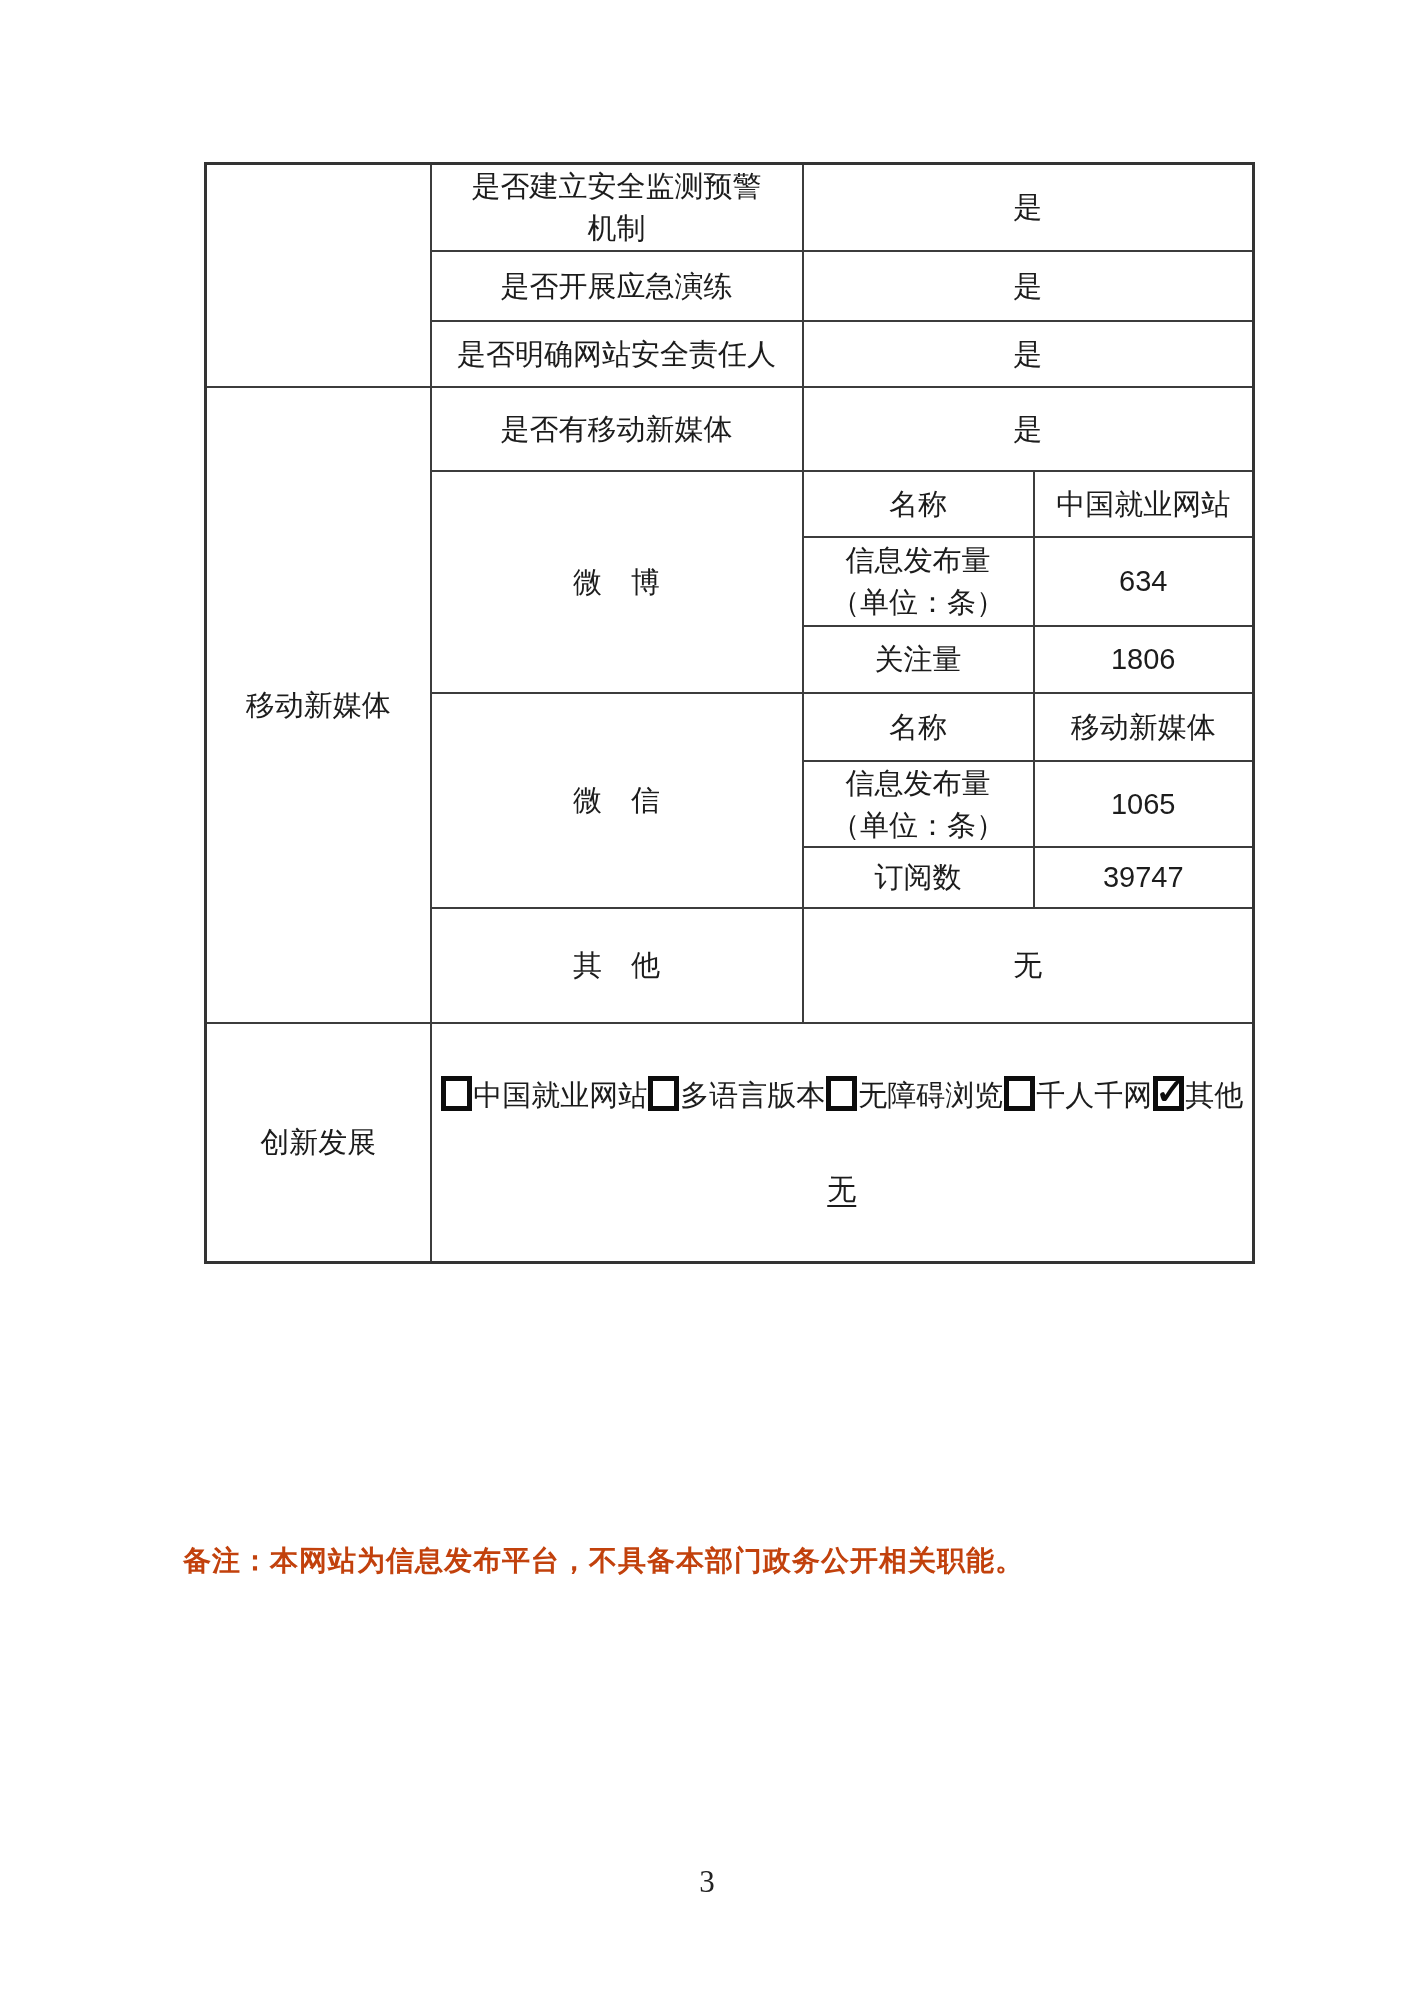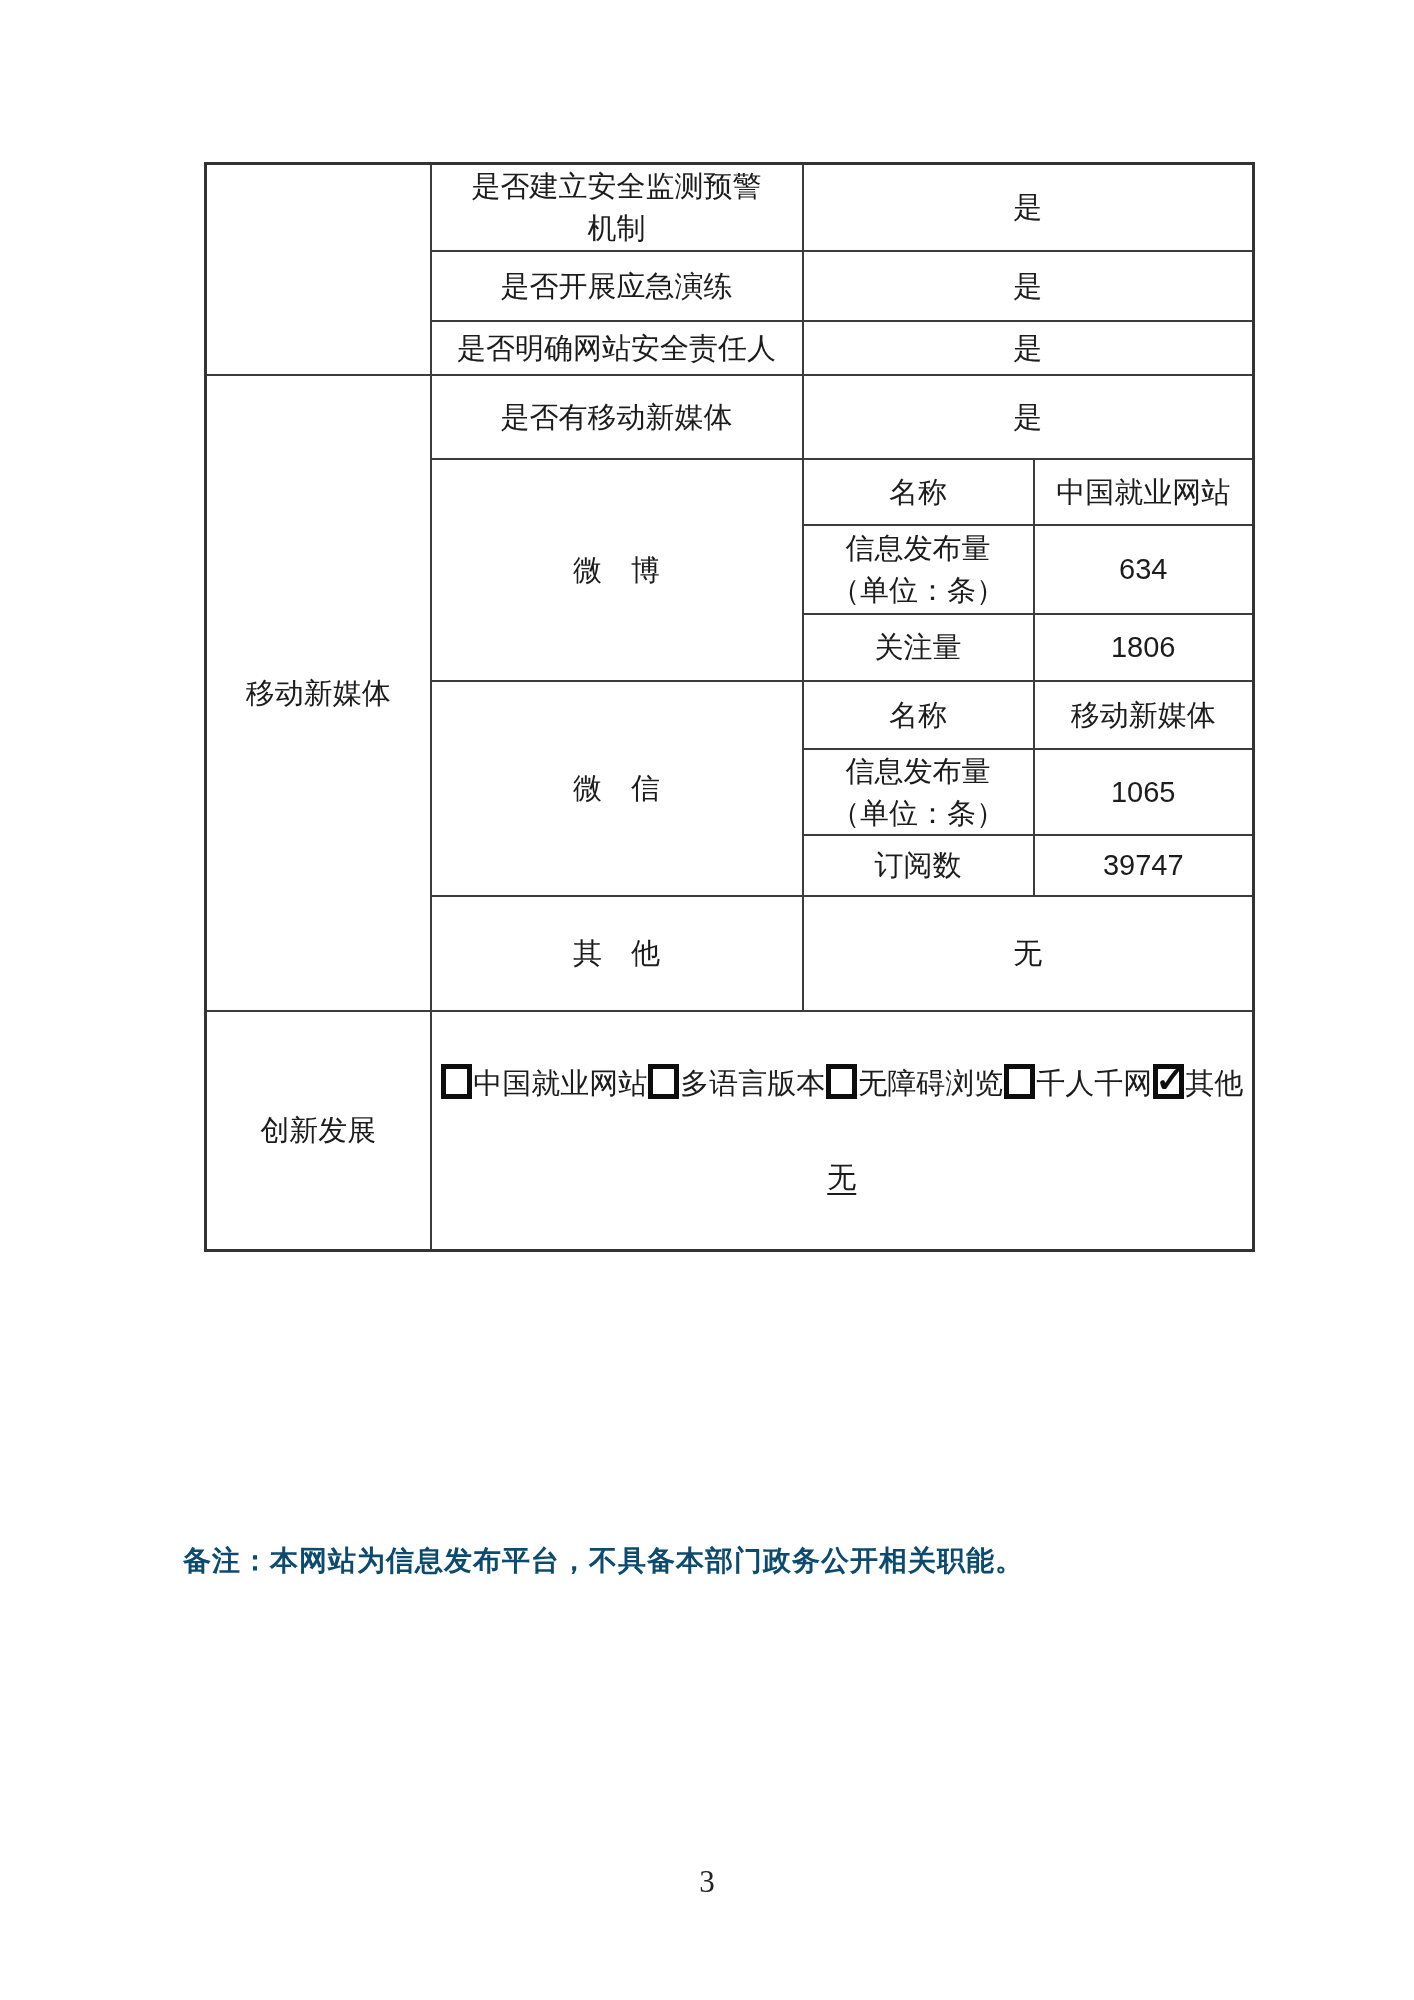--- a/index.html
+++ b/index.html
@@ -24,21 +24,21 @@
     border:2px solid #3c3c3c;
     text-align:center;
     vertical-align:middle;
     font-size:29px;
     line-height:42px;
     padding:0;
     white-space:pre-line;
     color:#1c1c1c;
   }
   col.c1{width:225px;} col.c2{width:372px;} col.c3{width:231px;} col.c4{width:220px;}
-  tr.r1{height:87px;} tr.r2{height:70px;} tr.r3{height:54px;} tr.r4{height:84px;}
+  tr.r1{height:87px;} tr.r2{height:70px;} tr.r3{height:66px;} tr.r4{height:84px;}
   tr.r5{height:66px;} tr.r6{height:89px;} tr.r7{height:67px;} tr.r8{height:68px;}
   tr.r9{height:86px;} tr.r10{height:61px;} tr.r11{height:115px;} tr.r12{height:240px;}
   td.sec-top{border-top:3px solid #333;margin-top:44px;}
   td.num{font-family:Liberation Sans, sans-serif;}
 
   
   td.innov-cell{
     text-align:left;
     padding-left:56px;
     padding-right:20px;
@@ -67,21 +67,21 @@
     text-underline-offset:6px;
   }
 
   
   .note{
     position:absolute;left:183px;top:1542px;
     font-family:"Liberation Sans","DejaVu Sans",sans-serif;
     font-weight:bold;
     font-size:28px;
     letter-spacing:1px;
-    color:#0c4a6e;
+    color:#c2410c;
   }
   .page-number{
     position:absolute;left:0;top:1864px;width:1414px;
     text-align:center;
     font-size:31px;
     color:#222;
   }
 </style>
 </head>
 <body>

